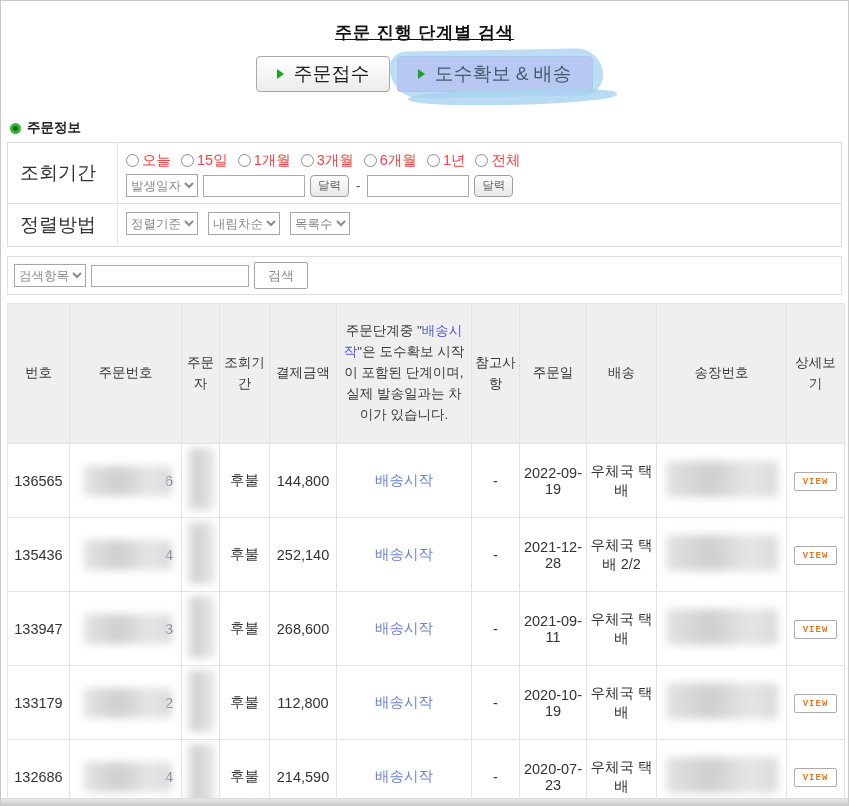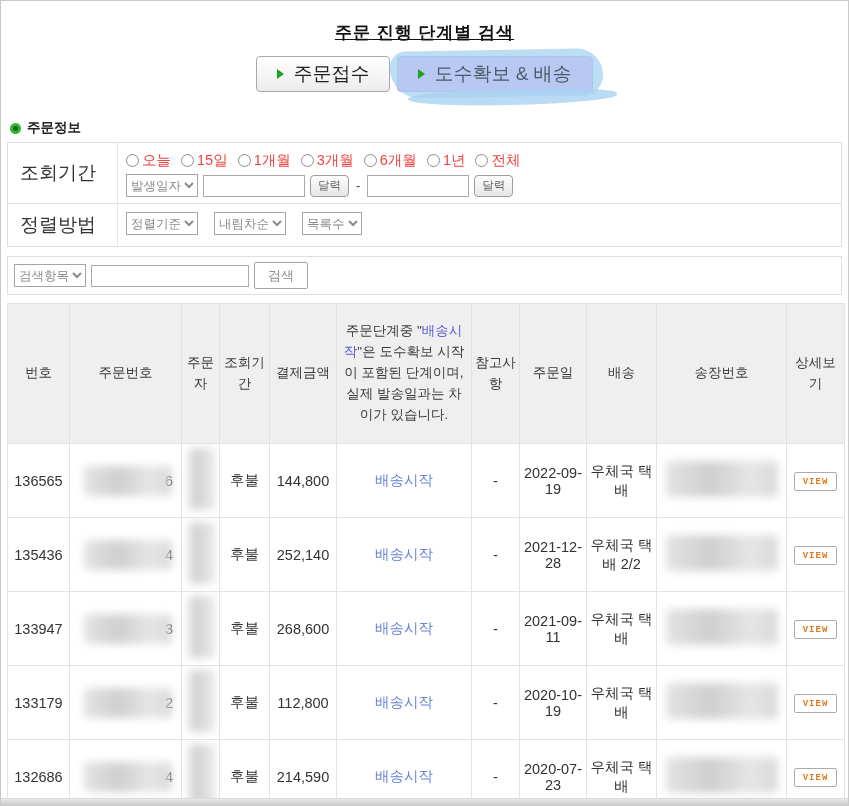--- a/index.html
+++ b/index.html
@@ -97,21 +97,21 @@
     height: 22px; border: 1px solid #a9a9a9; background: #fff;
     font-size: 13px; padding: 0 4px; font-family: inherit;
   }
   .cal-btn {
     height: 22px; padding: 0 7px;
     border: 1px solid #9c9c9c; border-radius: 4px;
     background: linear-gradient(#fdfdfd, #e7e7e7);
     font-size: 11.5px; color: #666; cursor: pointer; font-family: inherit;
   }
   .dash { color: #444; font-size: 13px; margin: 0 2px; }
-  .sort-line { display: flex; align-items: flex-end; gap: 16px; padding: 2px 0; }
+  .sort-line { display: flex; align-items: flex-end; gap: 10px; padding: 2px 0; }
 
   
   .search-bar {
     margin: 9px 6px 8px; border: 1px solid #dedede;
     padding: 5px 6px; display: flex; align-items: center; gap: 5px;
   }
   .search-btn {
     height: 27px; padding: 0 13px;
     border: 1px solid #a3a3a3; border-radius: 2px;
     background: #fff; color: #8a8a8a; font-size: 13px; cursor: pointer; font-family: inherit;

